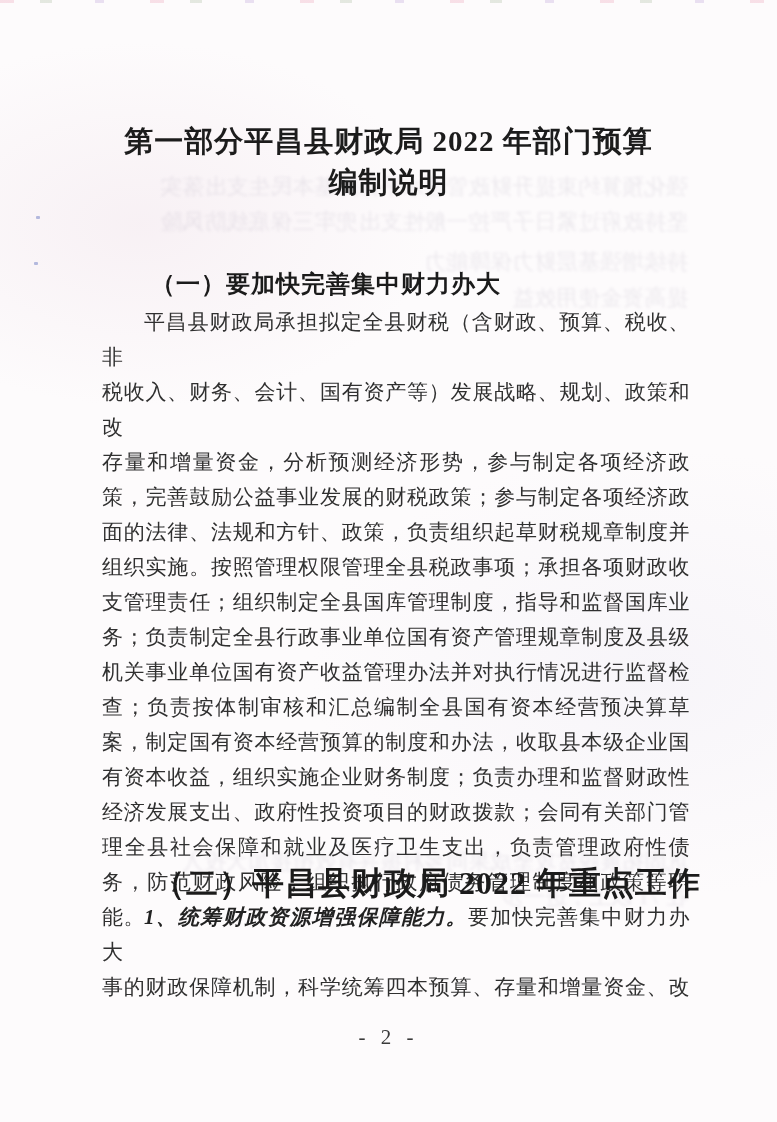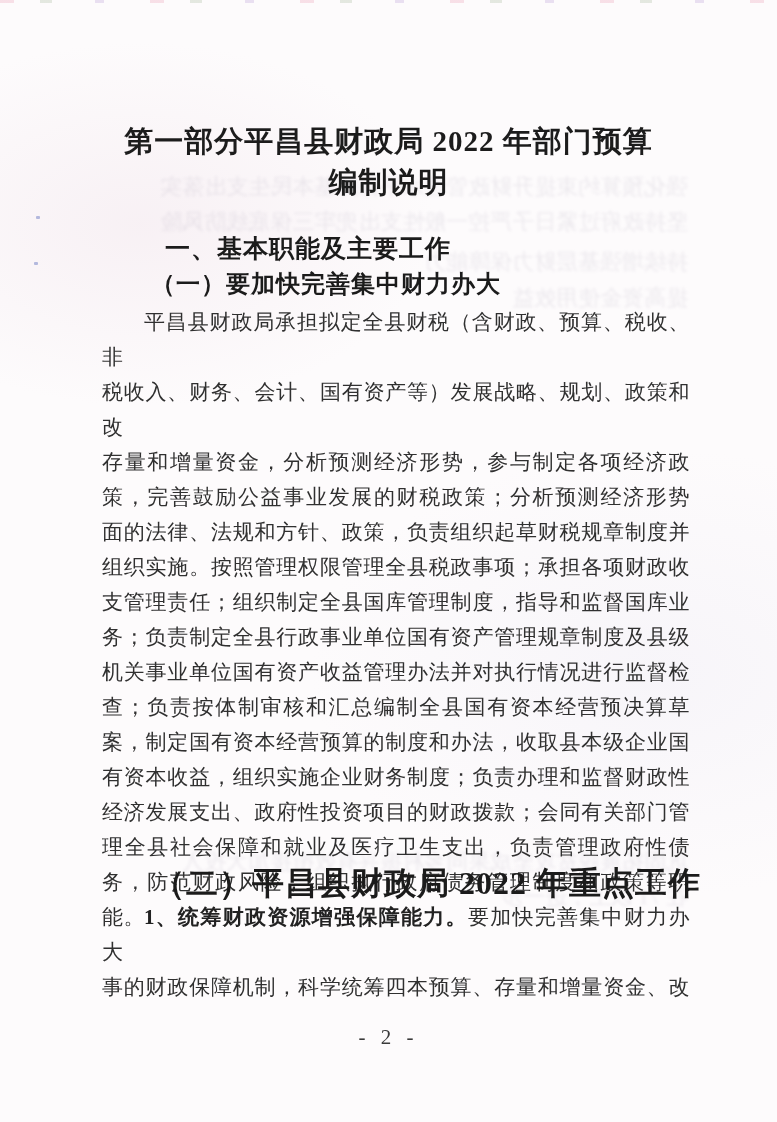--- a/index.html
+++ b/index.html
@@ -60,21 +60,21 @@
   }
   .body1{ position:absolute; top:305px; left:102px; width:588px; }
   .body2{ position:absolute; top:900px; left:102px; width:588px; }
   .line{
     font-size:21px; line-height:35px; color:#303030;
     text-align:justify; text-align-last:justify;
     letter-spacing:.5px;
   }
   .line.indent{ text-indent:42px; }
   .line.short{ text-align:left; text-align-last:left; }
-  .lead{ font-weight:700; color:#222; }
+  .lead{ font-weight:700; color:#222;font-style:italic; }
   .h3{
     position:absolute; top:866px; left:153px;
     font-weight:700; font-size:32px; line-height:34px; color:#1b1b1b;
     letter-spacing:1px;
   }
   .pagenum{
     position:absolute; top:1024px; left:0; width:777px;
     text-align:center; font-size:21px; line-height:26px;
     color:#3a3a3a; letter-spacing:5px;
   }
@@ -94,29 +94,28 @@
   <div class="ghost g5">在 71 以上，进一步</div>
 
   <div class="speck s1"></div>
   <div class="speck s2"></div>
 
   <div class="title">
     <div>第一部分平昌县财政局 2022 年部门预算</div>
     <div>编制说明</div>
   </div>
 
-  <div class="h1">一、基本职能及主要工作</div>
 
   <div class="h2">（一）要加快完善集中财力办大</div>
 
   <div class="body1">
     <div class="line indent">平昌县财政局承担拟定全县财税（含财政、预算、税收、非</div>
     <div class="line">税收入、财务、会计、国有资产等）发展战略、规划、政策和改</div>
     <div class="line">存量和增量资金，分析预测经济形势，参与制定各项经济政</div>
-    <div class="line">策，完善鼓励公益事业发展的财税政策；分析预测经济形势</div>
+    <div class="line">策，完善鼓励公益事业发展的财税政策；参与制定各项经济政</div>
     <div class="line">面的法律、法规和方针、政策，负责组织起草财税规章制度并</div>
     <div class="line">组织实施。按照管理权限管理全县税政事项；承担各项财政收</div>
     <div class="line">支管理责任；组织制定全县国库管理制度，指导和监督国库业</div>
     <div class="line">务；负责制定全县行政事业单位国有资产管理规章制度及县级</div>
     <div class="line">机关事业单位国有资产收益管理办法并对执行情况进行监督检</div>
     <div class="line">查；负责按体制审核和汇总编制全县国有资本经营预决算草</div>
     <div class="line">案，制定国有资本经营预算的制度和办法，收取县本级企业国</div>
     <div class="line">有资本收益，组织实施企业财务制度；负责办理和监督财政性</div>
     <div class="line">经济发展支出、政府性投资项目的财政拨款；会同有关部门管</div>
     <div class="line">理全县社会保障和就业及医疗卫生支出，负责管理政府性债</div>

